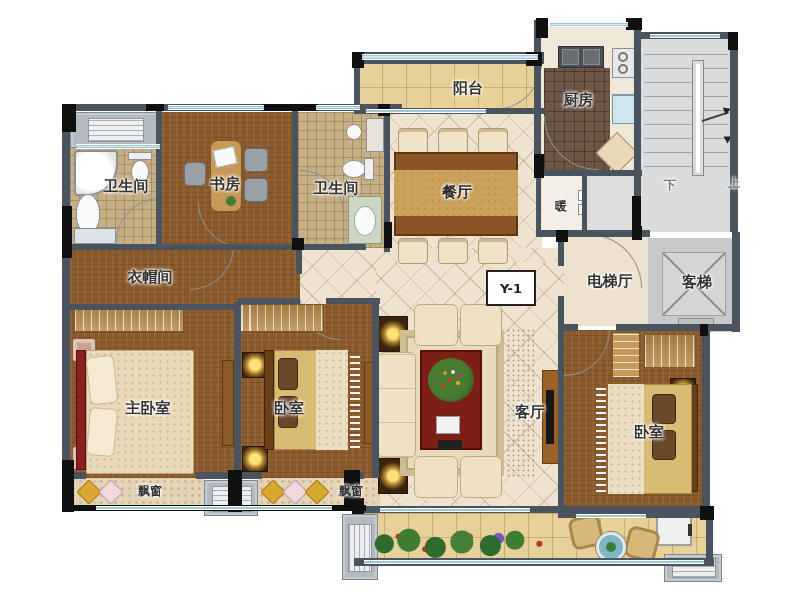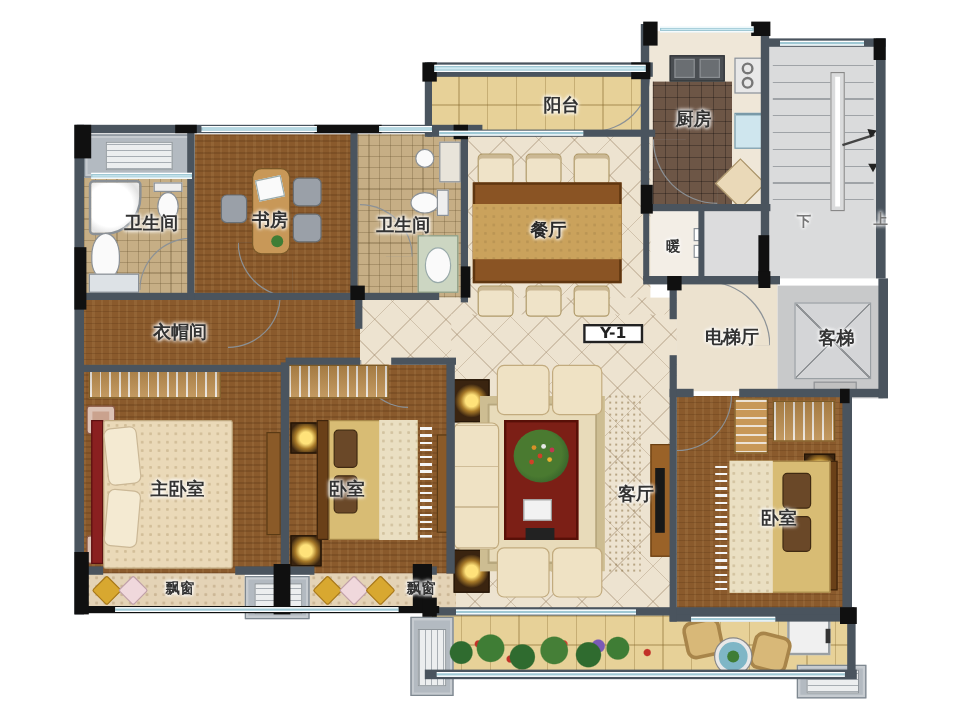--- a/index.html
+++ b/index.html
@@ -328,17 +328,17 @@
   <div class="lbl lbl-sm" style="left:734px;top:183px;color:#777;">上</div>
   <div class="lbl" style="left:610px;top:281px;">电梯厅</div>
   <div class="lbl" style="left:697px;top:282px;">客梯</div>
   <div class="lbl" style="left:150px;top:277px;">衣帽间</div>
   <div class="lbl" style="left:148px;top:408px;">主卧室</div>
   <div class="lbl" style="left:289px;top:408px;">卧室</div>
   <div class="lbl" style="left:530px;top:412px;">客厅</div>
   <div class="lbl" style="left:649px;top:432px;">卧室</div>
   <div class="lbl lbl-sm" style="left:150px;top:491px;">飘窗</div>
   <div class="lbl lbl-sm" style="left:351px;top:491px;">飘窗</div>
-  <div class="unitbox" style="left:486px;top:270px;width:50px;height:16px;">
+  <div class="unitbox" style="left:486px;top:270px;width:50px;height:36px;">
     <span>Y-1</span>
   </div>
 
 </div>
 
 </body></html>

